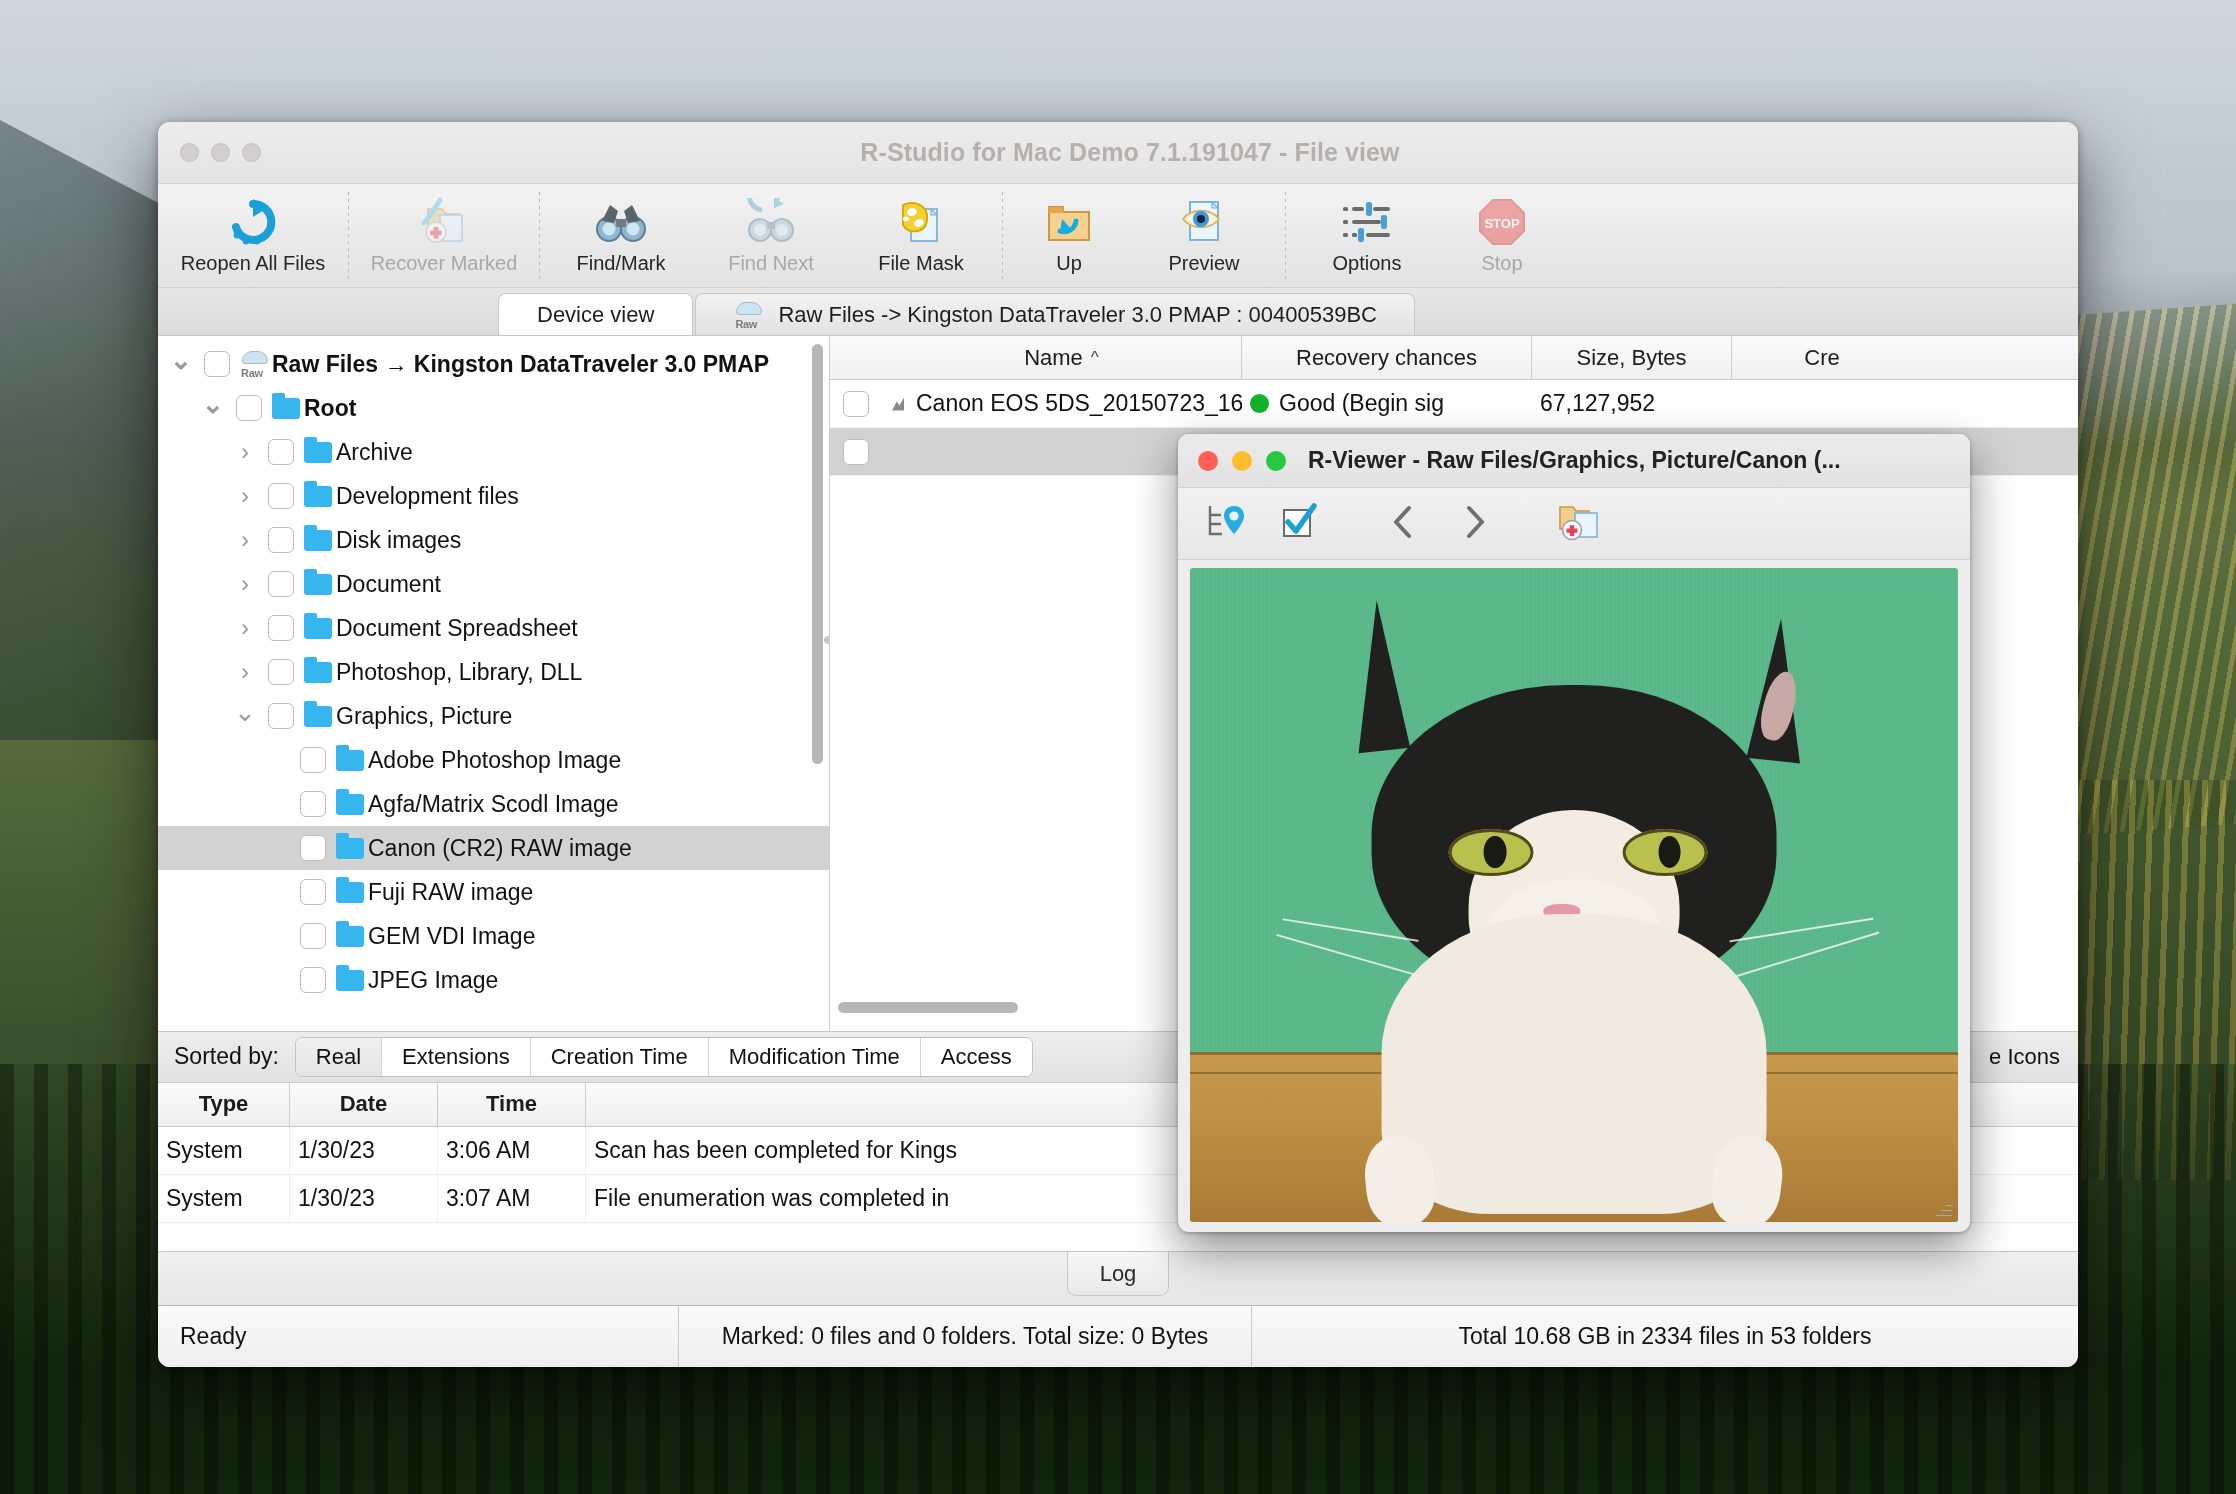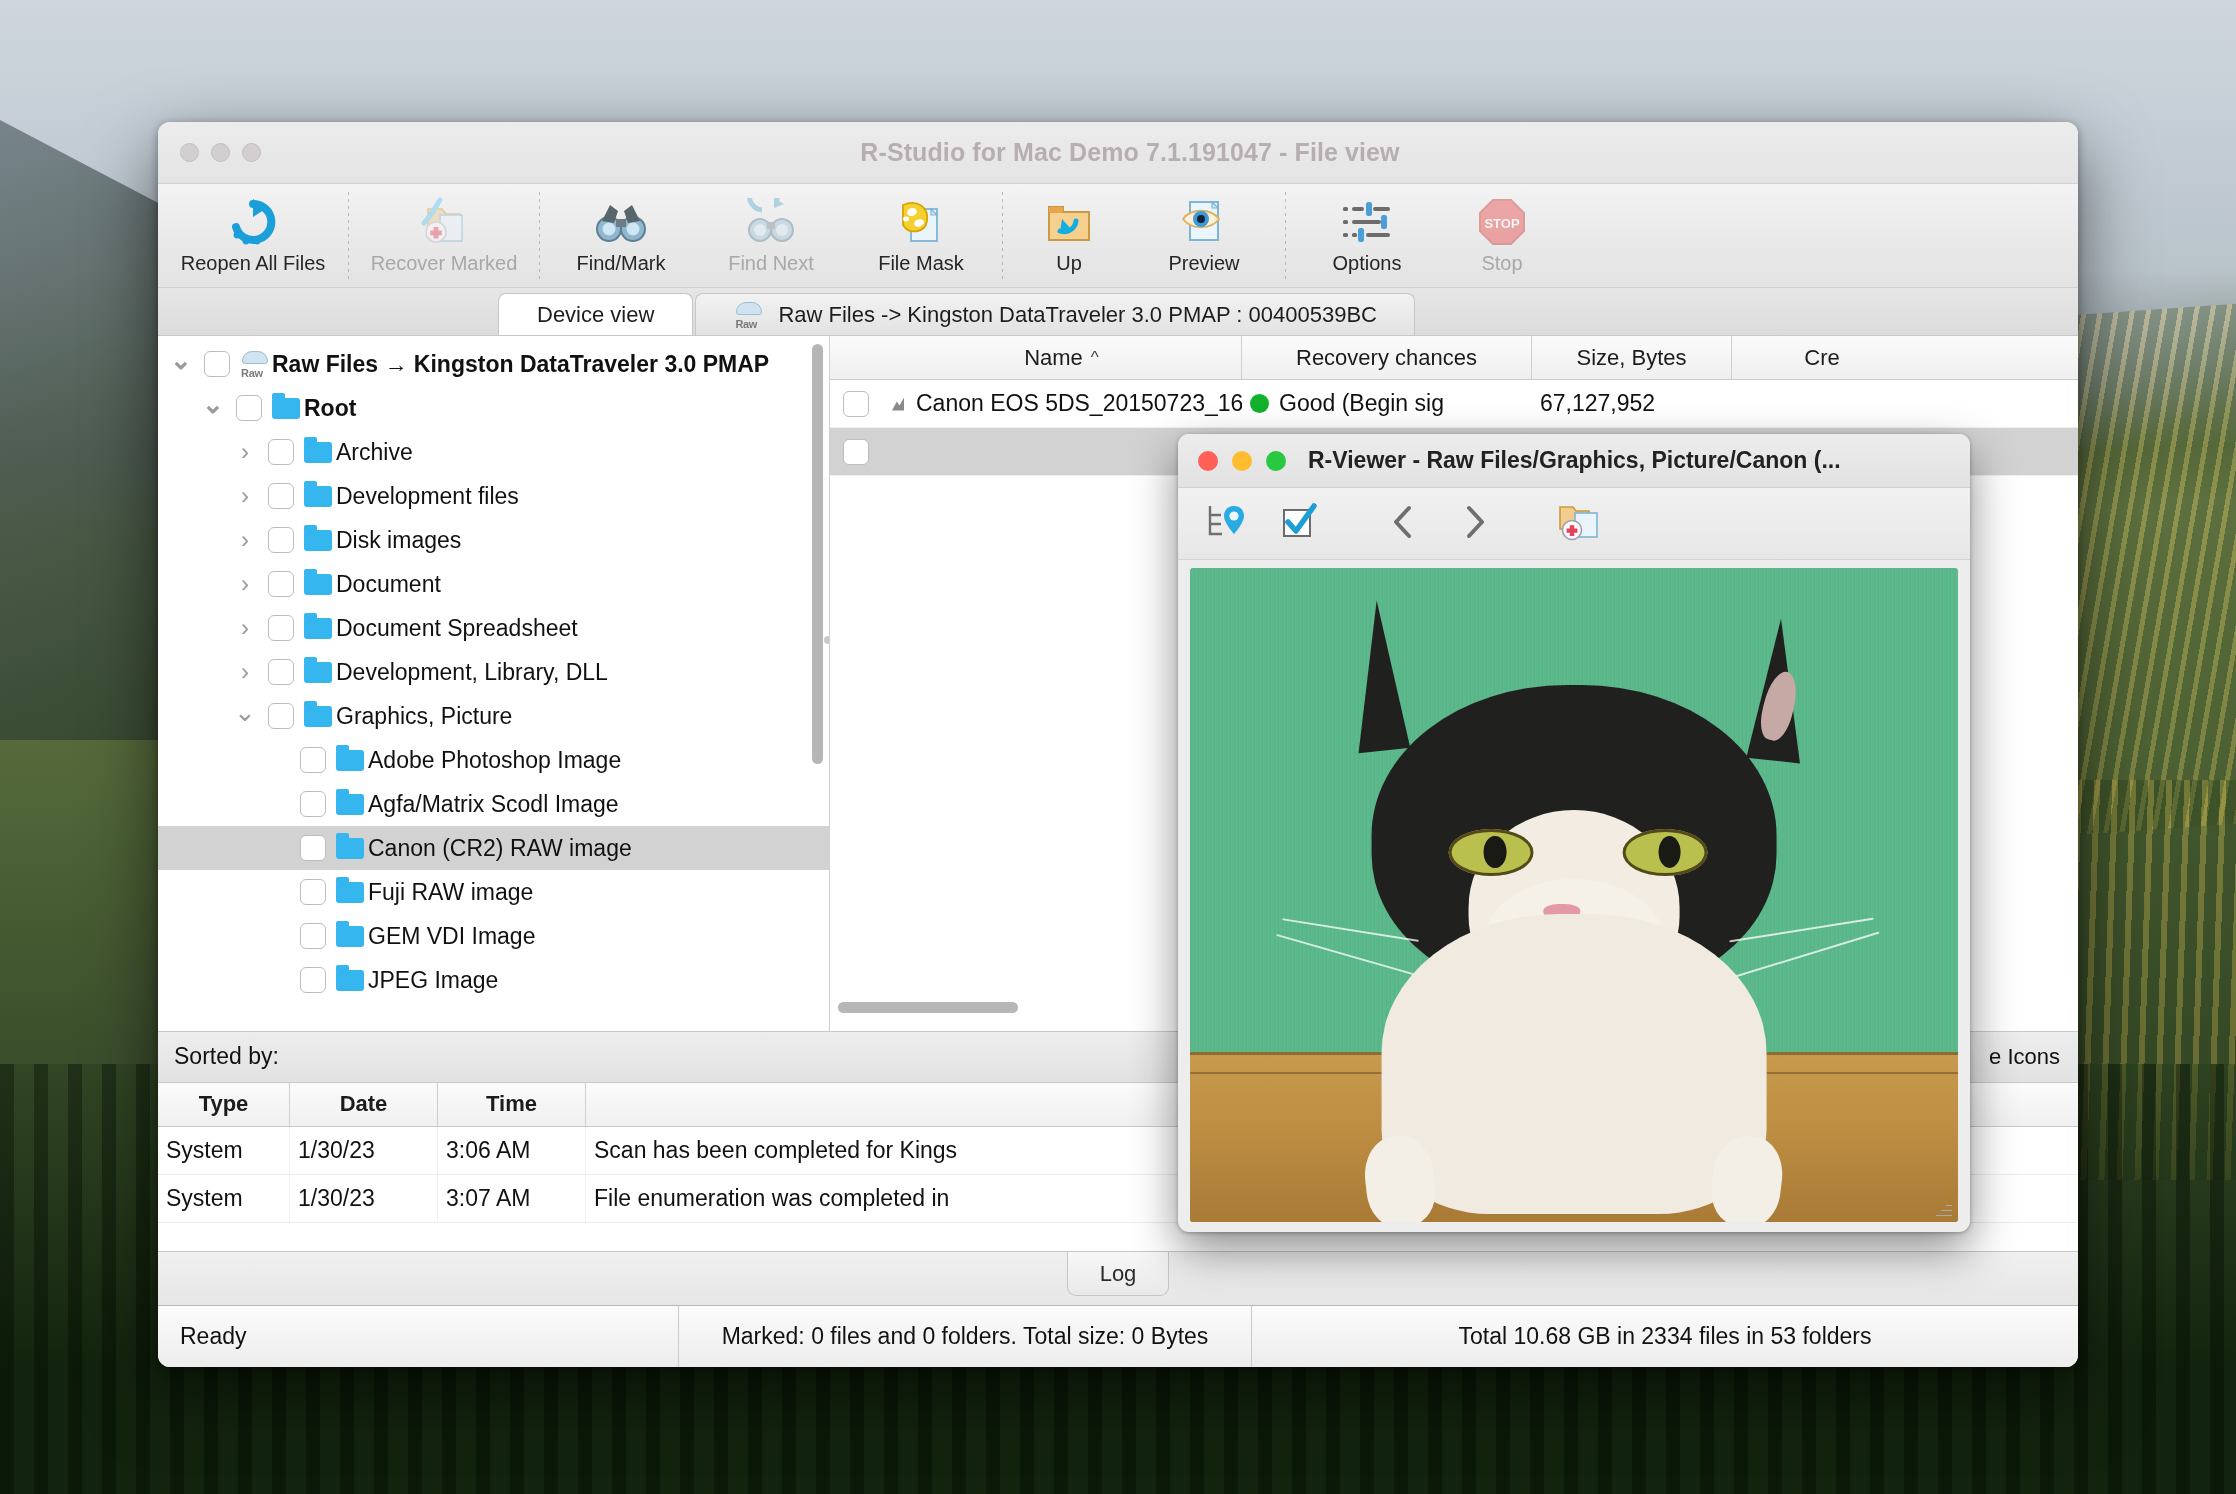--- a/index.html
+++ b/index.html
@@ -570,21 +570,21 @@
           </div>
           <div class="trow">
             <div style="width: 72px;"></div>
             <div class="tw">
               <span class="chev" style="font-size: 24px;">›</span>
             </div>
             <div style="width: 8px;"></div>
             <span class="cbox"></span>
             <div style="width: 10px;"></div>
             <span class="folder"></span>
-            <span>Development, Library, DLL</span>
+            <span>Photoshop, Library, DLL</span>
           </div>
           <div class="trow">
             <div style="width: 72px;"></div>
             <div class="tw">
               <span class="chev" style="font-size: 26px; margin-top: -9px;">⌄</span>
             </div>
             <div style="width: 8px;"></div>
             <span class="cbox"></span>
             <div style="width: 10px;"></div>
             <span class="folder"></span>
@@ -698,20 +698,37 @@
         </div>
         <div class="cell" style="width:180px;"></div>
       </div>
 
       <div class="hscroll" style="bottom:18px;"></div>
     </div>
   </div>
 
   <div class="sortbar">
     <span class="lbl">Sorted by:</span>
+    <div class="segset" id="sort-segments">
+        <div class="seg active">
+          <span>Real</span>
+        </div>
+        <div class="seg">
+          <span>Extensions</span>
+        </div>
+        <div class="seg">
+          <span>Creation Time</span>
+        </div>
+        <div class="seg">
+          <span>Modification Time</span>
+        </div>
+        <div class="seg">
+          <span>Access</span>
+        </div>
+      </div>
     <span class="right">e Icons</span>
   </div>
 
   <div class="logwrap">
     <div class="log-head">
       <div class="lgh" style="width:132px;">
         <span>Type</span>
       </div>
       <div class="lgh" style="width:148px;">
         <span>Date</span>

